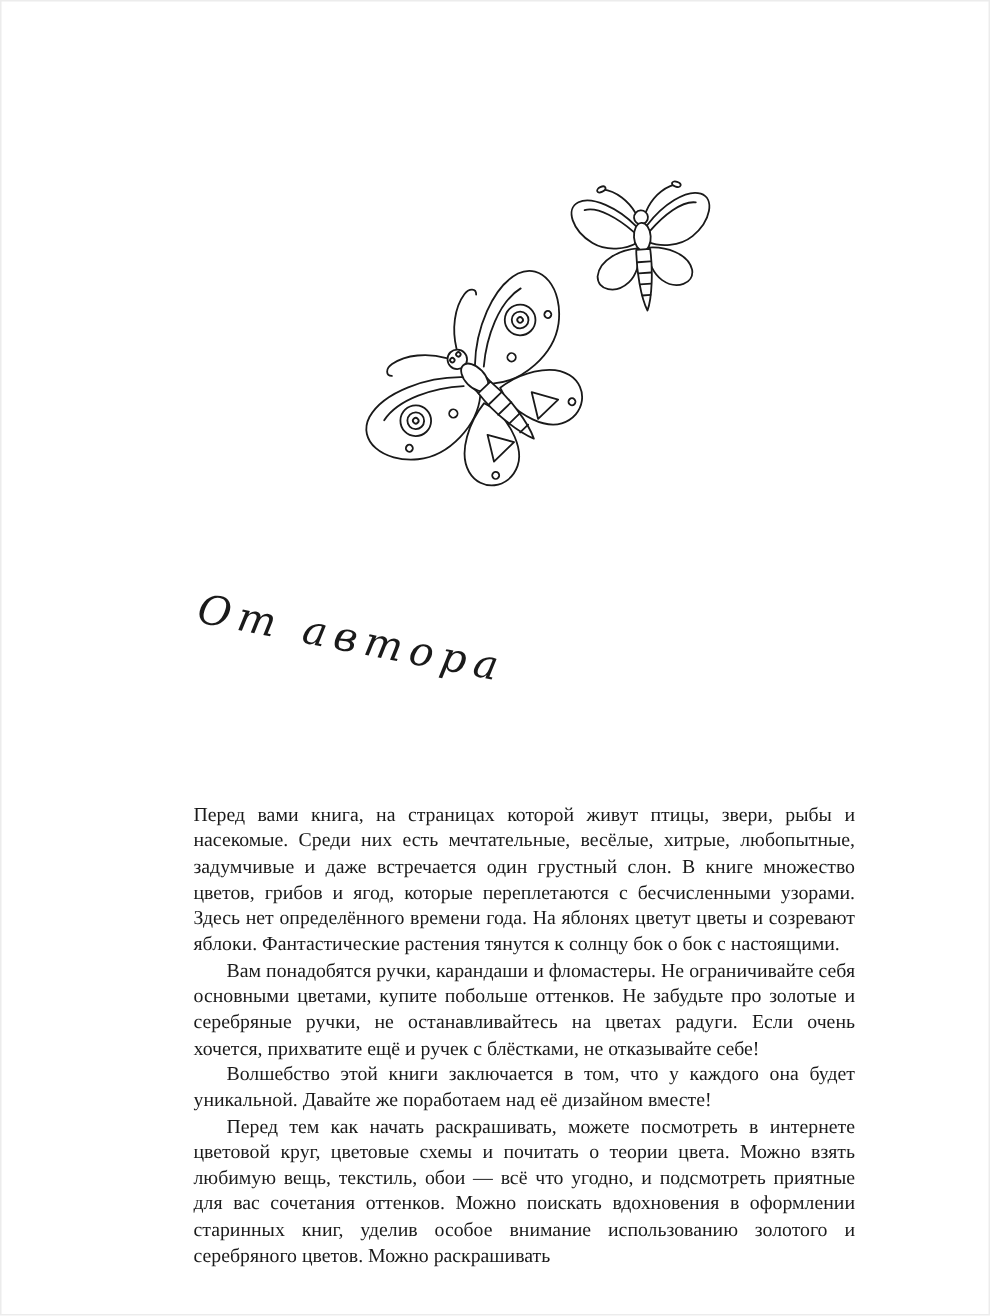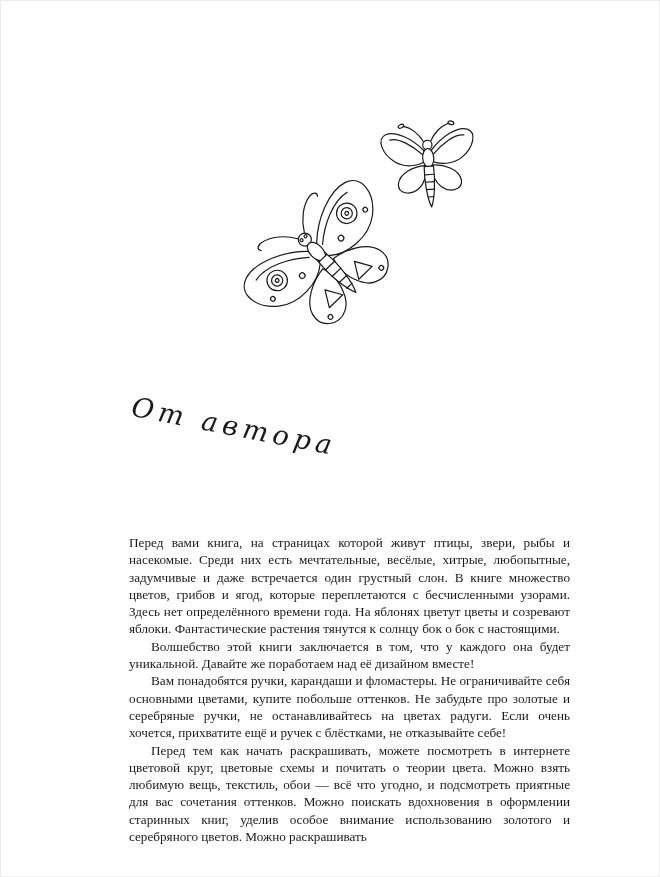--- a/index.html
+++ b/index.html
@@ -141,18 +141,18 @@
       <line x1="93.5" y1="89" x2="106.5" y2="89"></line>
       <line x1="94.5" y1="99" x2="105.5" y2="99"></line>
       <line x1="96" y1="109" x2="104" y2="109"></line>
     </svg>
   </div>
 
   <div class="heading">От автора</div>
 
   <div class="body-text">
     <p class="first">Перед вами книга, на страницах которой живут птицы, звери, рыбы и насекомые. Среди них есть мечтательные, весёлые, хитрые, любопытные, задумчивые и даже встречается один грустный слон. В книге множество цветов, грибов и ягод, которые переплетаются с бесчисленными узорами. Здесь нет определённого времени года. На яблонях цветут цветы и созревают яблоки. Фантастические растения тянутся к солнцу бок о бок с настоящими.</p>
+    <p>Вам понадобятся ручки, карандаши и фломастеры. Не ограничивайте себя основными цветами, купите побольше оттенков. Не забудьте про золотые и серебряные ручки, не останавливайтесь на цветах радуги. Если очень хочется, прихватите ещё и ручек с блёстками, не отказывайте себе!</p>
     <p>Волшебство этой книги заключается в том, что у каждого она будет уникальной. Давайте же поработаем над её дизайном вместе!</p>
-    <p>Вам понадобятся ручки, карандаши и фломастеры. Не ограничивайте себя основными цветами, купите побольше оттенков. Не забудьте про золотые и серебряные ручки, не останавливайтесь на цветах радуги. Если очень хочется, прихватите ещё и ручек с блёстками, не отказывайте себе!</p>
     <p>Перед тем как начать раскрашивать, можете посмотреть в интернете цветовой круг, цветовые схемы и почитать о теории цвета. Можно взять любимую вещь, текстиль, обои — всё что угодно, и подсмотреть приятные для вас сочетания оттенков. Можно поискать вдохновения в оформлении старинных книг, уделив особое внимание использованию золотого и серебряного цветов. Можно раскрашивать</p>
   </div>
 
 </div>
 
 </body></html>

